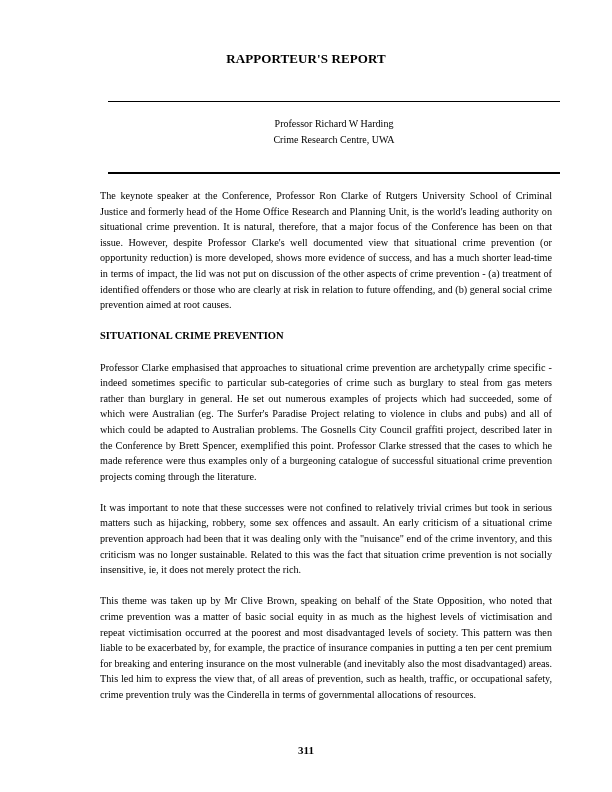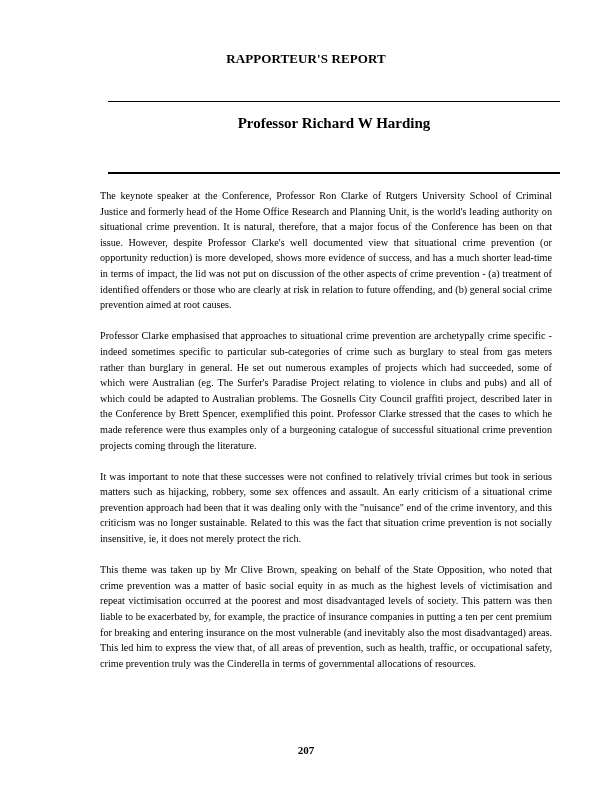--- a/index.html
+++ b/index.html
@@ -32,22 +32,22 @@
       background: #000;
     }
     .rule-top { top: 101px; height: 1px; }
     .rule-bottom { top: 172px; height: 2px; }
     .author-block {
       position: absolute;
       top: 116px;
       left: 108px;
       width: 452px;
       text-align: center;
-      font-weight: bold;
-      font-size: 15px;
+      font-weight: normal;
+      font-size: 10px;
       line-height: 15.5px;
     }
     .author-block div { margin: 0; }
     .body-text {
       position: absolute;
       top: 188px;
       left: 100px;
       width: 452px;
       font-size: 10.2px;
       line-height: 15.6px;
@@ -74,25 +74,27 @@
 </head>
 <body>
 
 <div>
   <div class="page-title">RAPPORTEUR'S REPORT</div>
 
   <div class="rule rule-top"></div>
 
   <div class="author-block">
     <div>Professor Richard W Harding</div>
+    <div>Crime Research Centre, UWA</div>
   </div>
 
   <div class="rule rule-bottom"></div>
 
   <div class="body-text">
     <p>The keynote speaker at the Conference, Professor Ron Clarke of Rutgers University School of Criminal Justice and formerly head of the Home Office Research and Planning Unit, is the world's leading authority on situational crime prevention.  It is natural, therefore, that a major focus of the Conference has been on that issue.  However, despite Professor Clarke's well documented view that situational crime prevention (or opportunity reduction) is more developed, shows more evidence of success, and has a much shorter lead-time in terms of impact, the lid was not put on discussion of the other aspects of crime prevention - (a) treatment of identified offenders or those who are clearly at risk in relation to future offending, and (b) general social crime prevention aimed at root causes.</p>
+    <div class="section-heading">SITUATIONAL CRIME PREVENTION</div>
     <p>Professor Clarke emphasised that approaches to situational crime prevention are archetypally crime specific - indeed sometimes specific to particular sub-categories of crime such as burglary to steal from gas meters rather than burglary in general.  He set out numerous examples of projects which had succeeded, some of which were Australian (eg. The Surfer's Paradise Project relating to violence in clubs and pubs) and all of which could be adapted to Australian problems.  The Gosnells City Council graffiti project, described later in the Conference by Brett Spencer, exemplified this point.  Professor Clarke stressed that the cases to which he made reference were thus examples only of a burgeoning catalogue of successful situational crime prevention projects coming through the literature.</p>
     <p>It was important to note that these successes were not confined to relatively trivial crimes but took in serious matters such as hijacking, robbery, some sex offences and assault.  An early criticism of a situational crime prevention approach had been that it was dealing only with the "nuisance" end of the crime inventory, and this criticism was no longer sustainable.  Related to this was the fact that situation crime prevention is not socially insensitive, ie, it does not merely protect the rich.</p>
     <p>This theme was taken up by Mr Clive Brown, speaking on behalf of the State Opposition, who noted that crime prevention was a matter of basic social equity in as much as the highest levels of victimisation and repeat victimisation occurred at the poorest and most disadvantaged levels of society.  This pattern was then liable to be exacerbated by, for example, the practice of insurance companies in putting a ten per cent premium for breaking and entering insurance on the most vulnerable (and inevitably also the most disadvantaged) areas.  This led him to express the view that, of all areas of prevention, such as health, traffic, or occupational safety, crime prevention truly was the Cinderella in terms of governmental allocations of resources.</p>
   </div>
 
-  <div class="page-number">207</div>
+  <div class="page-number">311</div>
 </div>
 
 </body></html>

